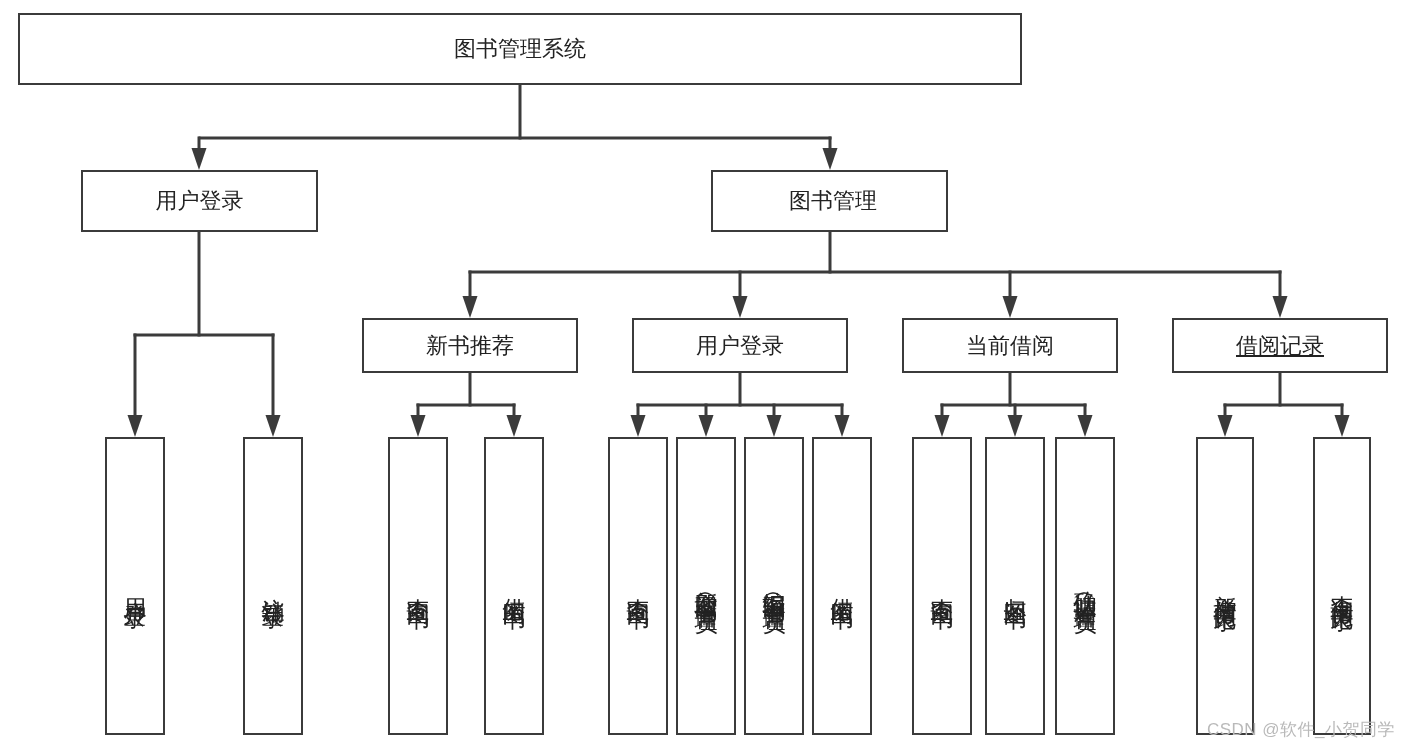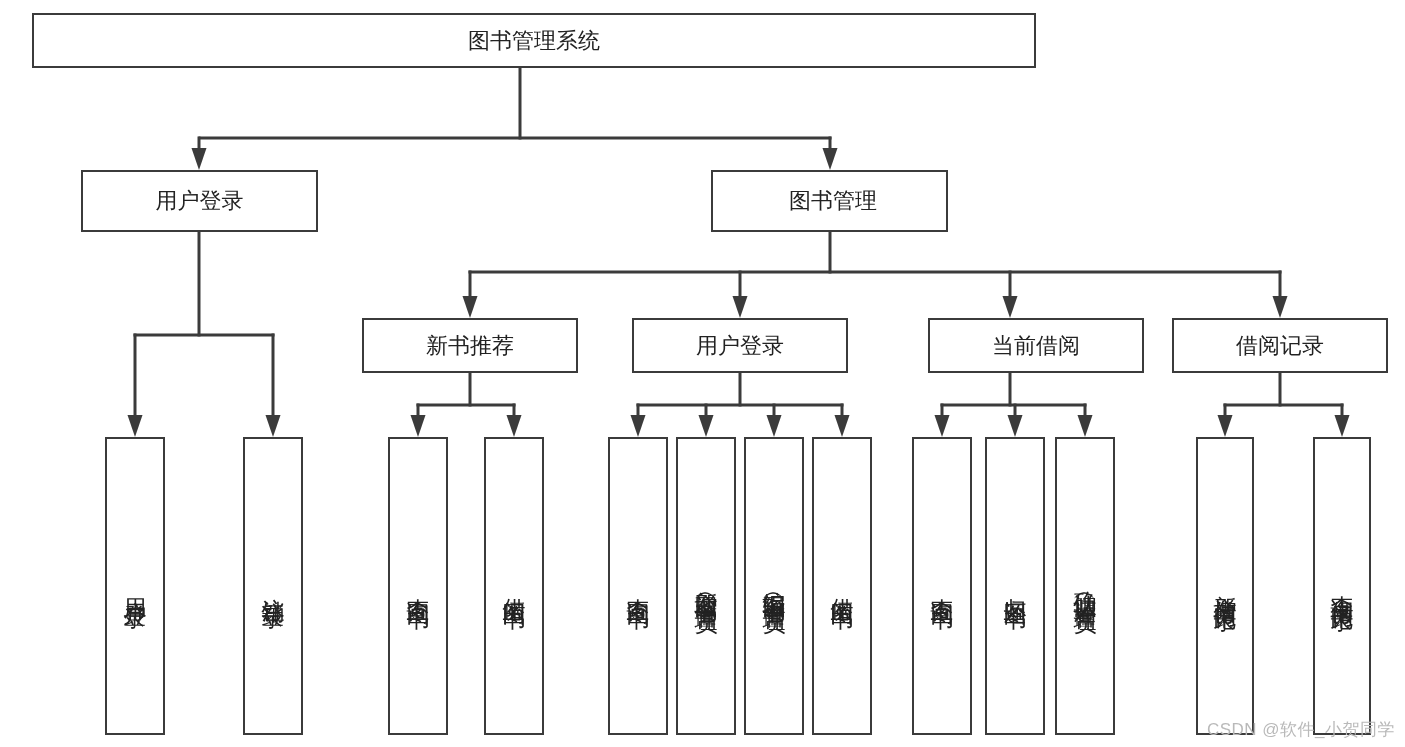--- a/index.html
+++ b/index.html
@@ -123,39 +123,39 @@
       <polygon points="1007.5,415 1022.5,415 1015,437" fill="#3b3b3b"></polygon>
       <line x1="1085" y1="405" x2="1085" y2="415" stroke="#3b3b3b" stroke-width="3" stroke-linecap="square"></line>
       <polygon points="1077.5,415 1092.5,415 1085,437" fill="#3b3b3b"></polygon>
       <line x1="1225" y1="405" x2="1225" y2="415" stroke="#3b3b3b" stroke-width="3" stroke-linecap="square"></line>
       <polygon points="1217.5,415 1232.5,415 1225,437" fill="#3b3b3b"></polygon>
       <line x1="1342" y1="405" x2="1342" y2="415" stroke="#3b3b3b" stroke-width="3" stroke-linecap="square"></line>
       <polygon points="1334.5,415 1349.5,415 1342,437" fill="#3b3b3b"></polygon>
     </svg>
 
   <div id="nodes">
-      <div class="node horiz" style="left: 32px; top: 13px; width: 1004px; height: 55px;">
+      <div class="node horiz" style="left: 18px; top: 13px; width: 1004px; height: 72px;">
         <span class="node-label">图书管理系统</span>
       </div>
       <div class="node horiz" style="left: 81px; top: 170px; width: 237px; height: 62px;">
         <span class="node-label">用户登录</span>
       </div>
       <div class="node horiz" style="left: 711px; top: 170px; width: 237px; height: 62px; padding-left: 7px;">
         <span class="node-label">图书管理</span>
       </div>
       <div class="node horiz" style="left: 362px; top: 318px; width: 216px; height: 55px;">
         <span class="node-label">新书推荐</span>
       </div>
       <div class="node horiz" style="left: 632px; top: 318px; width: 216px; height: 55px;">
         <span class="node-label">用户登录</span>
       </div>
-      <div class="node horiz" style="left: 902px; top: 318px; width: 216px; height: 55px; margin-left: 26px;">
+      <div class="node horiz" style="left: 902px; top: 318px; width: 216px; height: 55px;">
         <span class="node-label">当前借阅</span>
       </div>
-      <div class="node horiz" style="left: 1172px; top: 318px; width: 216px; height: 55px;">
+      <div class="node horiz" style="left: 1172px; top: 318px; width: 216px; height: 55px; text-decoration: underline;">
         <span class="node-label">借阅记录</span>
       </div>
       <div class="node vert" style="left: 105px; top: 437px; width: 60px; height: 298px;">
         <span class="node-label">用户登录</span>
       </div>
       <div class="node vert" style="left: 243px; top: 437px; width: 60px; height: 298px;">
         <span class="node-label">注销登录</span>
       </div>
       <div class="node vert" style="left: 388px; top: 437px; width: 60px; height: 298px;">
         <span class="node-label">查询图书</span>

